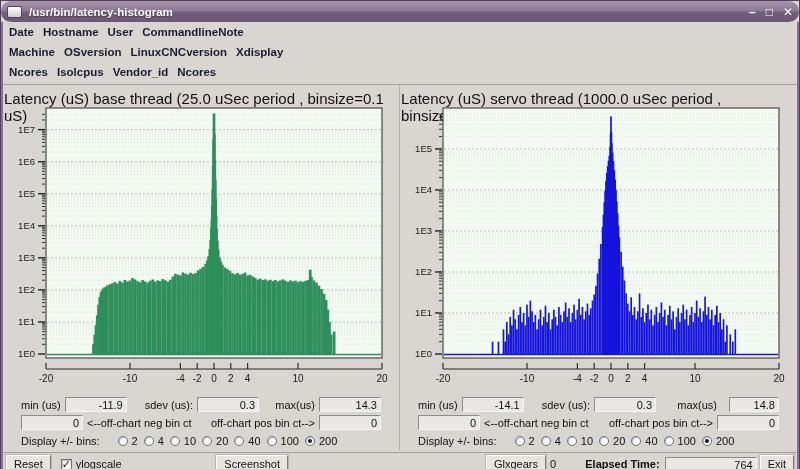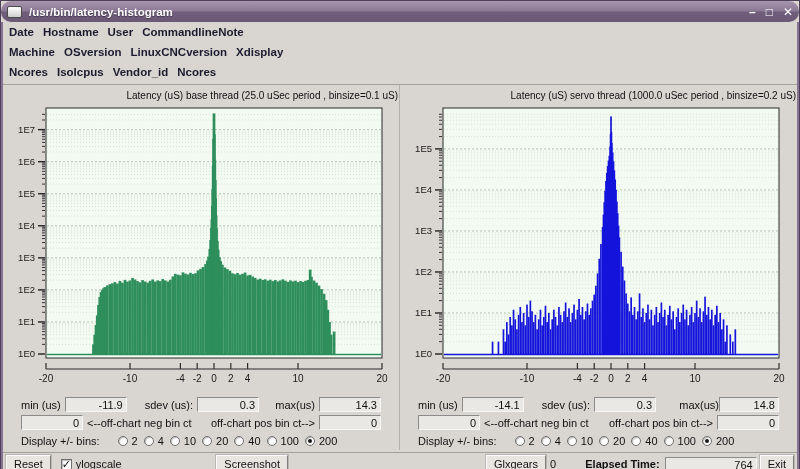--- a/index.html
+++ b/index.html
@@ -24,21 +24,21 @@
     flex:1; display:flex; flex-direction:column;
     border-left:2px solid #877492; border-right:2px solid #877492; border-bottom:3px solid #6d5a78;
     background:#d9d6d2;
   }
   .header-info { padding:0 6px 2px 6px; }
   .header-row { font-weight:bold; font-size:11.5px; color:#1b1b2f; line-height:20px; white-space:nowrap; }
   .header-row span { margin-right:9px; }
   .charts-wrap { display:flex; border-top:1px solid #a39f99; }
   .panel { width:398px; padding:2px 1px 0 1px; }
   .panel.left { border-right:1px solid #b5b1ac; }
-  .chart-title { text-align:right; font-size:10px; color:#101010; height:15px; margin-top:3px; }
+  .chart-title { text-align:left; font-size:15px; color:#101010; height:15px; margin-top:3px; }
   .stats { padding:0 17px; }
   .stat-row { display:flex; align-items:center; height:17px; font-size:11px; color:#111; margin-bottom:1px; }
   .entry {
     background:#eae8e4; border:1px solid; border-color:#8b8b8b #f6f6f6 #f6f6f6 #8b8b8b;
     font-size:11px; text-align:right; padding:1px 3px; height:15px; line-height:12px; color:#111;
   }
   .lbl { white-space:nowrap; }
   .radio-row { display:flex; align-items:center; gap:12px; }
   .radio { display:flex; align-items:center; margin-left:6px; cursor:default; }
   .rb {
@@ -712,21 +712,21 @@
             <line x1="378" y1="258" x2="378" y2="264" stroke="#2b2b2b" stroke-width="1.2"></line>
             <text x="378" y="277" text-anchor="middle" font-size="10" fill="#1a1a1a">20</text>
           </svg>
         <div class="stats">
           <div class="stat-row">
             <span class="lbl">min (us)</span>
             <span class="entry" style="width:62px;margin:0 4px">-14.1</span>
             <span class="lbl" style="margin-left:14px">sdev (us):</span>
             <span class="entry" style="width:62px;margin:0 4px">0.3</span>
             <span class="lbl" style="margin-left:auto">max(us)</span>
-            <span class="entry" style="width:60px;margin-left:0">14.8</span>
+            <span class="entry" style="width:50px;margin-left:12px">14.8</span>
           </div>
           <div class="stat-row">
             <span class="entry" style="width:62px;margin-right:4px">0</span>
             <span class="lbl">&lt;--off-chart neg bin ct</span>
             <span class="lbl" style="margin-left:auto">off-chart pos bin ct--&gt;</span>
             <span class="entry" style="width:62px;margin-left:4px">0</span>
           </div>
           <div class="stat-row radio-row">
             <span class="lbl">Display +/- bins:</span>
             <span style="display:flex">

